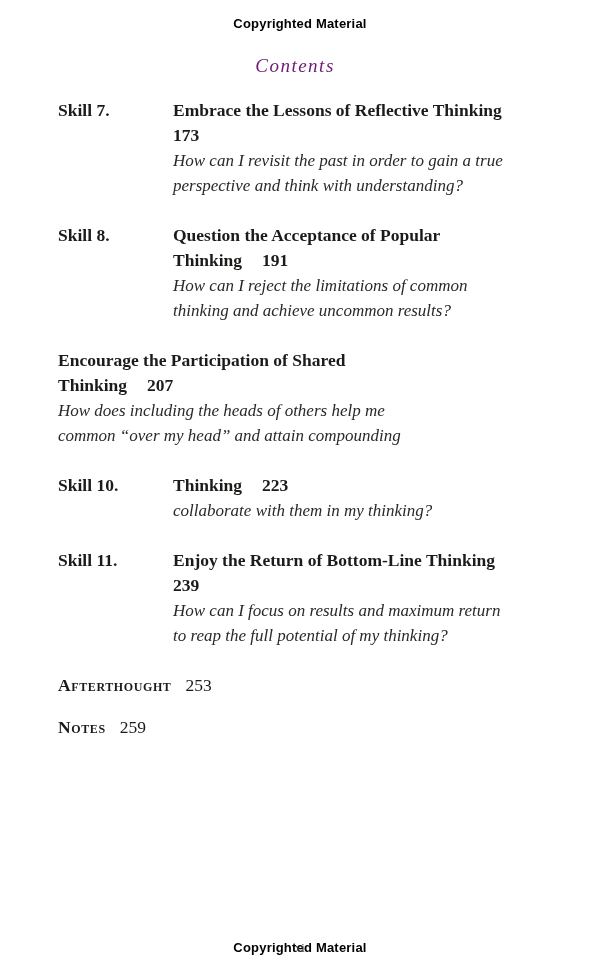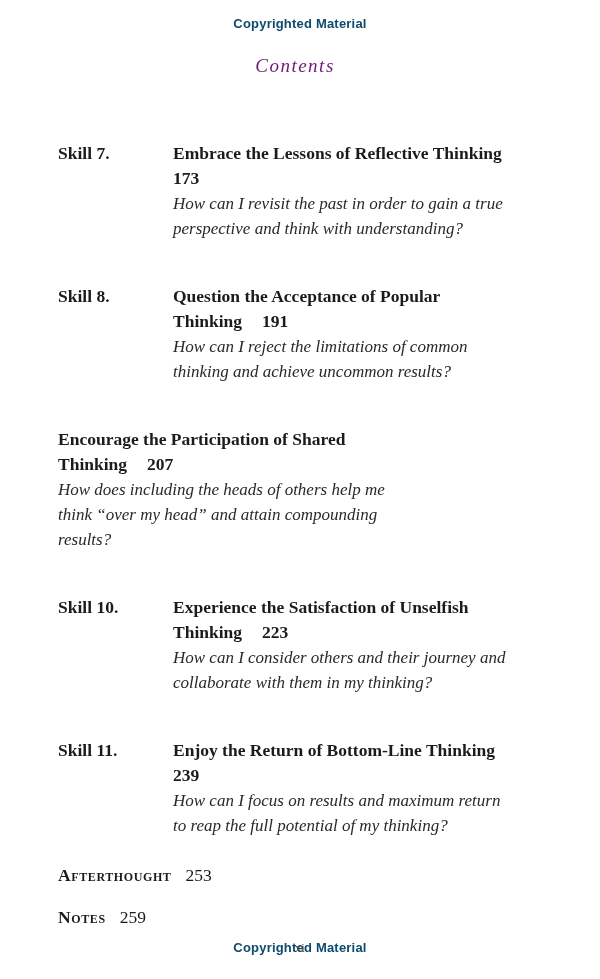--- a/index.html
+++ b/index.html
@@ -11,21 +11,21 @@
     color:#1d1b19;
     font-family:"Liberation Serif", serif;
   }
   .watermark {
     position:absolute; left:0; right:0;
     text-align:center;
     font-family:"Liberation Sans", sans-serif;
     font-weight:bold;
     font-size:13px;
     letter-spacing:0.2px;
-    color:#0c4a6e;
+    color:#000000;
   }
   .watermark-top { top:16px; }
   .watermark-bottom { top:940px; }
   .page-roman {
     position:absolute;
     top:941px; left:50%;
     margin-left:-5px;
     font-family:"Liberation Serif", serif;
     font-size:12.5px;
     color:#474747;
@@ -39,21 +39,21 @@
     letter-spacing:1.5px;
     color:#701a75;
   }
   .toc {
     position:absolute;
     top:98px; left:58px;
     width:492px;
     font-size:17.5px;
     line-height:25px;
   }
-  .entry { display:flex; margin-bottom:25px;margin-top:43px; }
+  .entry { display:flex; margin-bottom:25px; }
   .entry-label {
     flex:0 0 115px;
     width:115px;
     font-weight:600;
     white-space:nowrap;
   }
   .entry-body { flex:1; min-width:0; }
   .title-line { font-weight:600; white-space:nowrap; }
   .page-inline { margin-left:20px; font-weight:600; }
   .page-own-line { font-weight:600; }
@@ -102,30 +102,27 @@
             <div class="title-line">Thinking<span class="page-inline">191</span></div>
             <div class="question-line">How can I reject the limitations of common</div>
             <div class="question-line">thinking and achieve uncommon results?</div>
           </div>
         </div>
         <div class="entry">
           <div class="entry-body">
             <div class="title-line">Encourage the Participation of Shared</div>
             <div class="title-line">Thinking<span class="page-inline">207</span></div>
             <div class="question-line">How does including the heads of others help me</div>
-            <div class="question-line">think “over my head” and attain compounding</div>
-            <div class="question-line">results?</div>
+            <div class="question-line">common “over my head” and attain compounding</div>
           </div>
         </div>
         <div class="entry">
           <div class="entry-label">Skill 10.</div>
           <div class="entry-body">
-            <div class="title-line">Experience the Satisfaction of Unselfish</div>
             <div class="title-line">Thinking<span class="page-inline">223</span></div>
-            <div class="question-line">How can I consider others and their journey and</div>
             <div class="question-line">collaborate with them in my thinking?</div>
           </div>
         </div>
         <div class="entry">
           <div class="entry-label">Skill 11.</div>
           <div class="entry-body">
             <div class="title-line">Enjoy the Return of Bottom-Line Thinking</div>
             <div class="page-own-line">239</div>
             <div class="question-line">How can I focus on results and maximum return</div>
             <div class="question-line">to reap the full potential of my thinking?</div>

